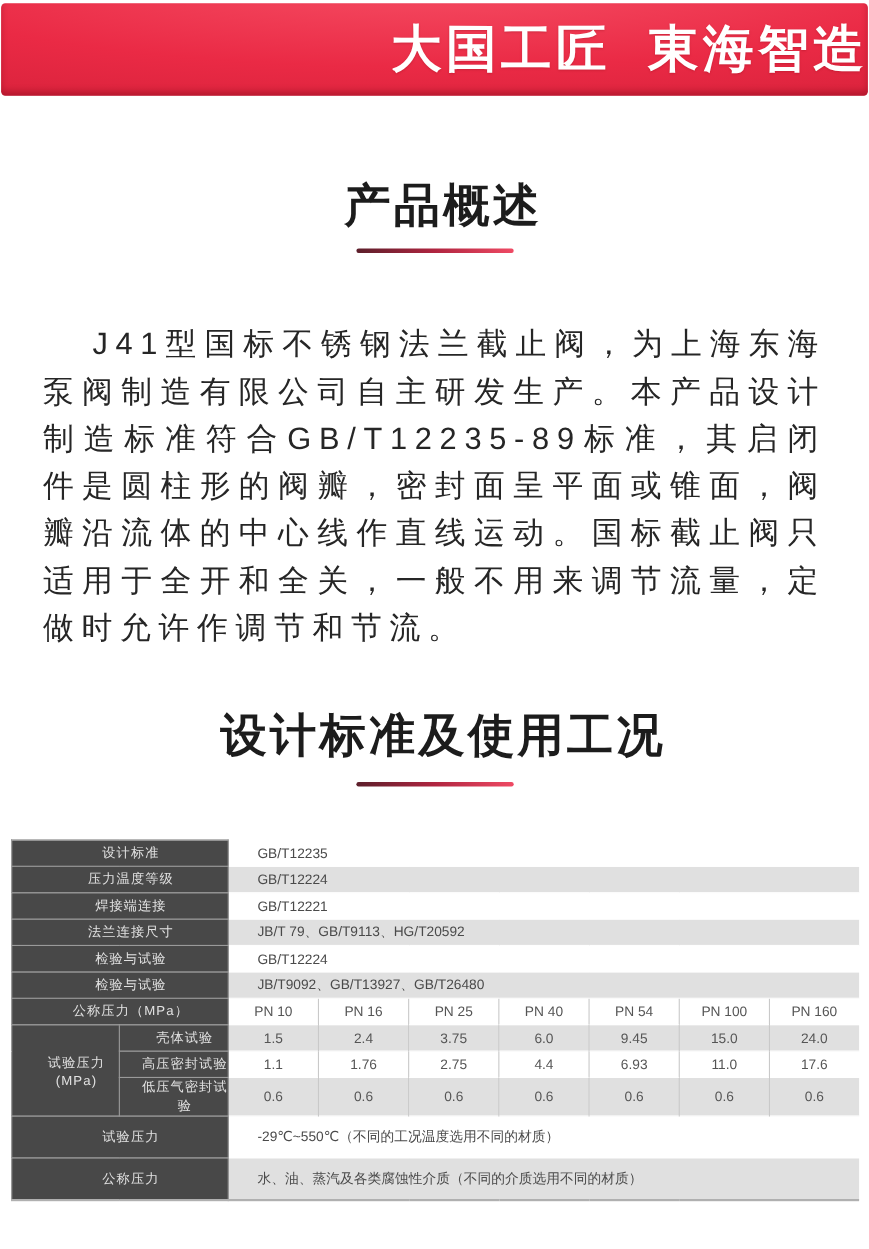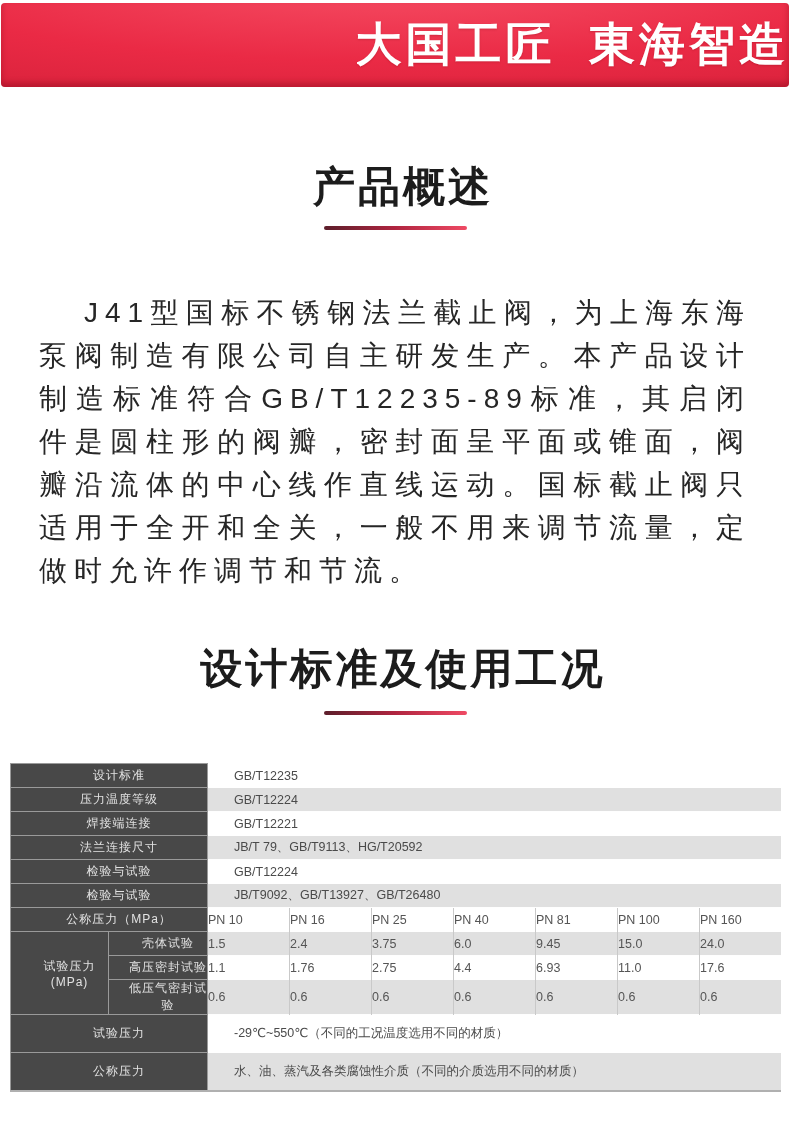--- a/index.html
+++ b/index.html
@@ -80,21 +80,21 @@
     font-size: 12.5px;
     text-align: left;
     padding-left: 26px;
     border-top: 1px solid rgba(255,255,255,0.95);
     margin-top: 20px;
   }
   td.num {
     background: #ffffff;
     color: #555555;
     font-size: 12.5px;
-    text-align: left;
+    text-align: center;
     border-top: 1px solid rgba(255,255,255,0.95);
   }
   td.num + td.num { border-left: 1px solid #c9c9c9; }
   tr.alt td.v, tr.alt td.num { background: #e0e0e0; }
 </style>
 </head>
 <body>
 
 <div class="banner">
   <span class="banner-title">大国工匠  東海智造</span>
@@ -145,21 +145,21 @@
       <td class="hdr" colspan="2">检验与试验</td>
       <td class="v" colspan="7">JB/T9092、GB/T13927、GB/T26480</td>
     </tr>
 
     <tr class="r-std">
       <td class="hdr" colspan="2">公称压力（MPa）</td>
       <td class="num">PN 10</td>
       <td class="num">PN 16</td>
       <td class="num">PN 25</td>
       <td class="num">PN 40</td>
-      <td class="num">PN 81</td>
+      <td class="num">PN 54</td>
       <td class="num">PN 100</td>
       <td class="num">PN 160</td>
     </tr>
 
     <tr class="r-std alt">
       <td class="hdr" rowspan="3">试验压力(MPa)</td>
       <td class="hdr">壳体试验</td>
       <td class="num">1.5</td>
       <td class="num">2.4</td>
       <td class="num">3.75</td>

